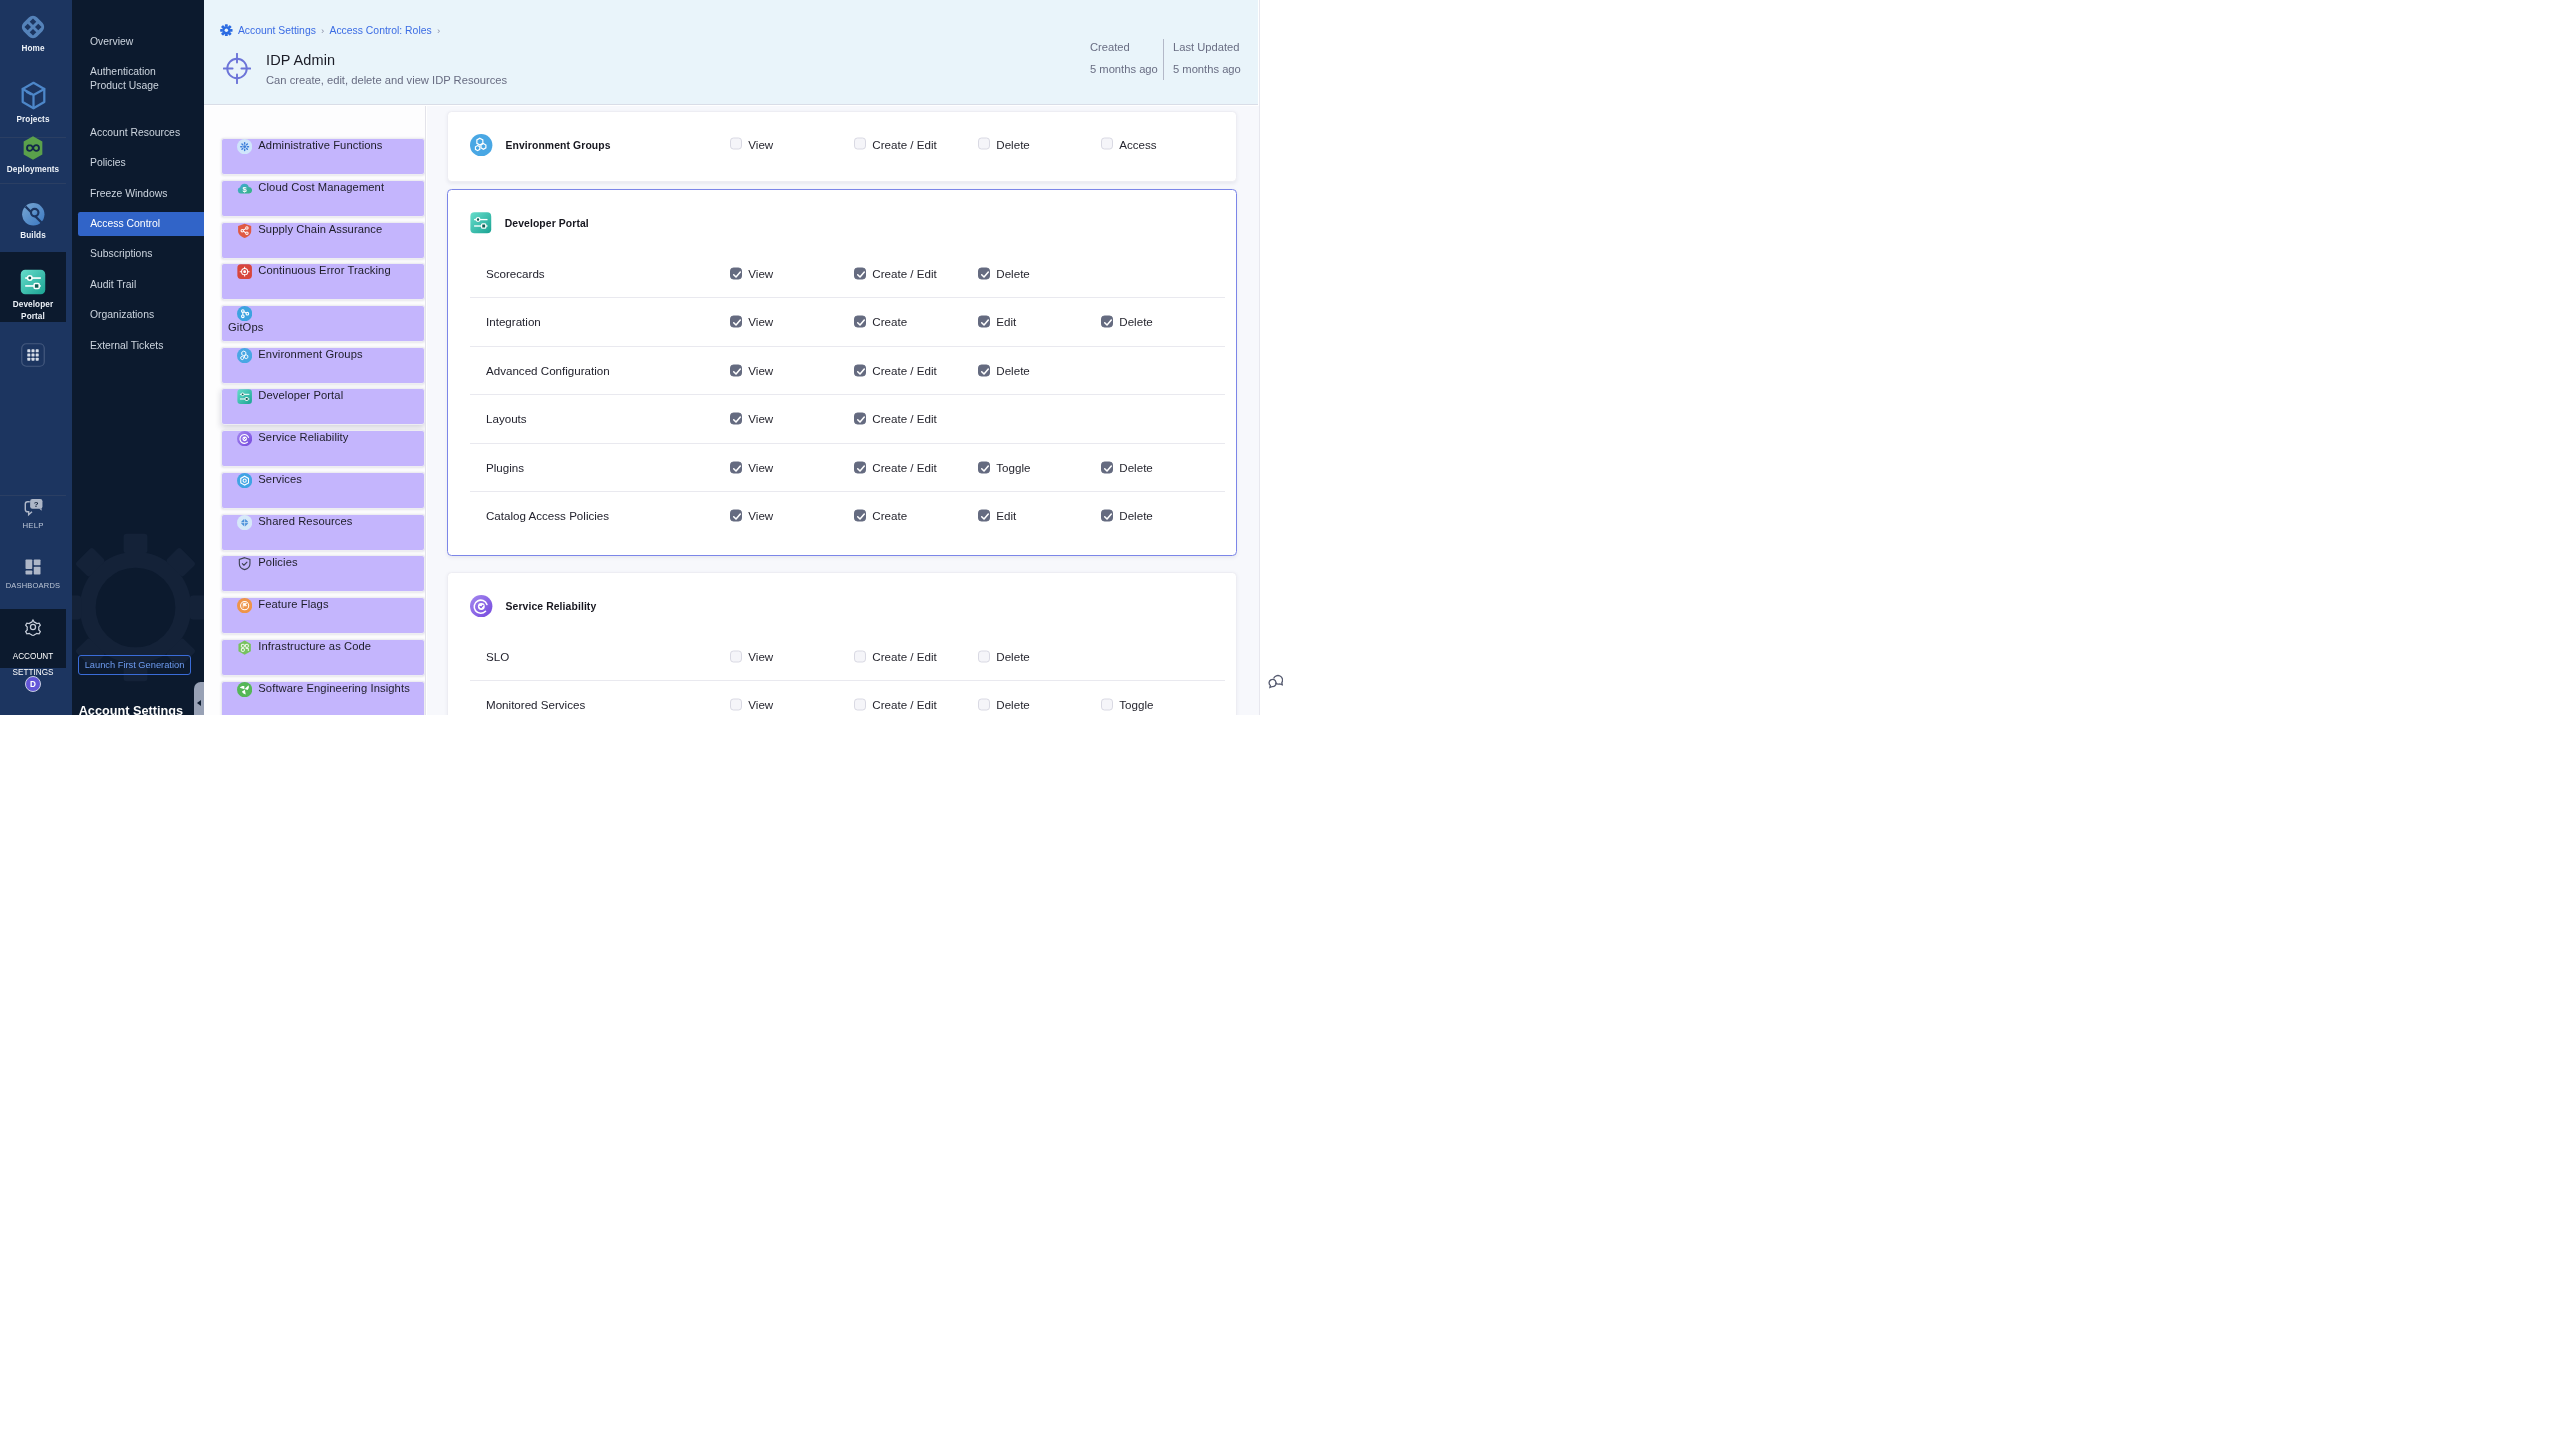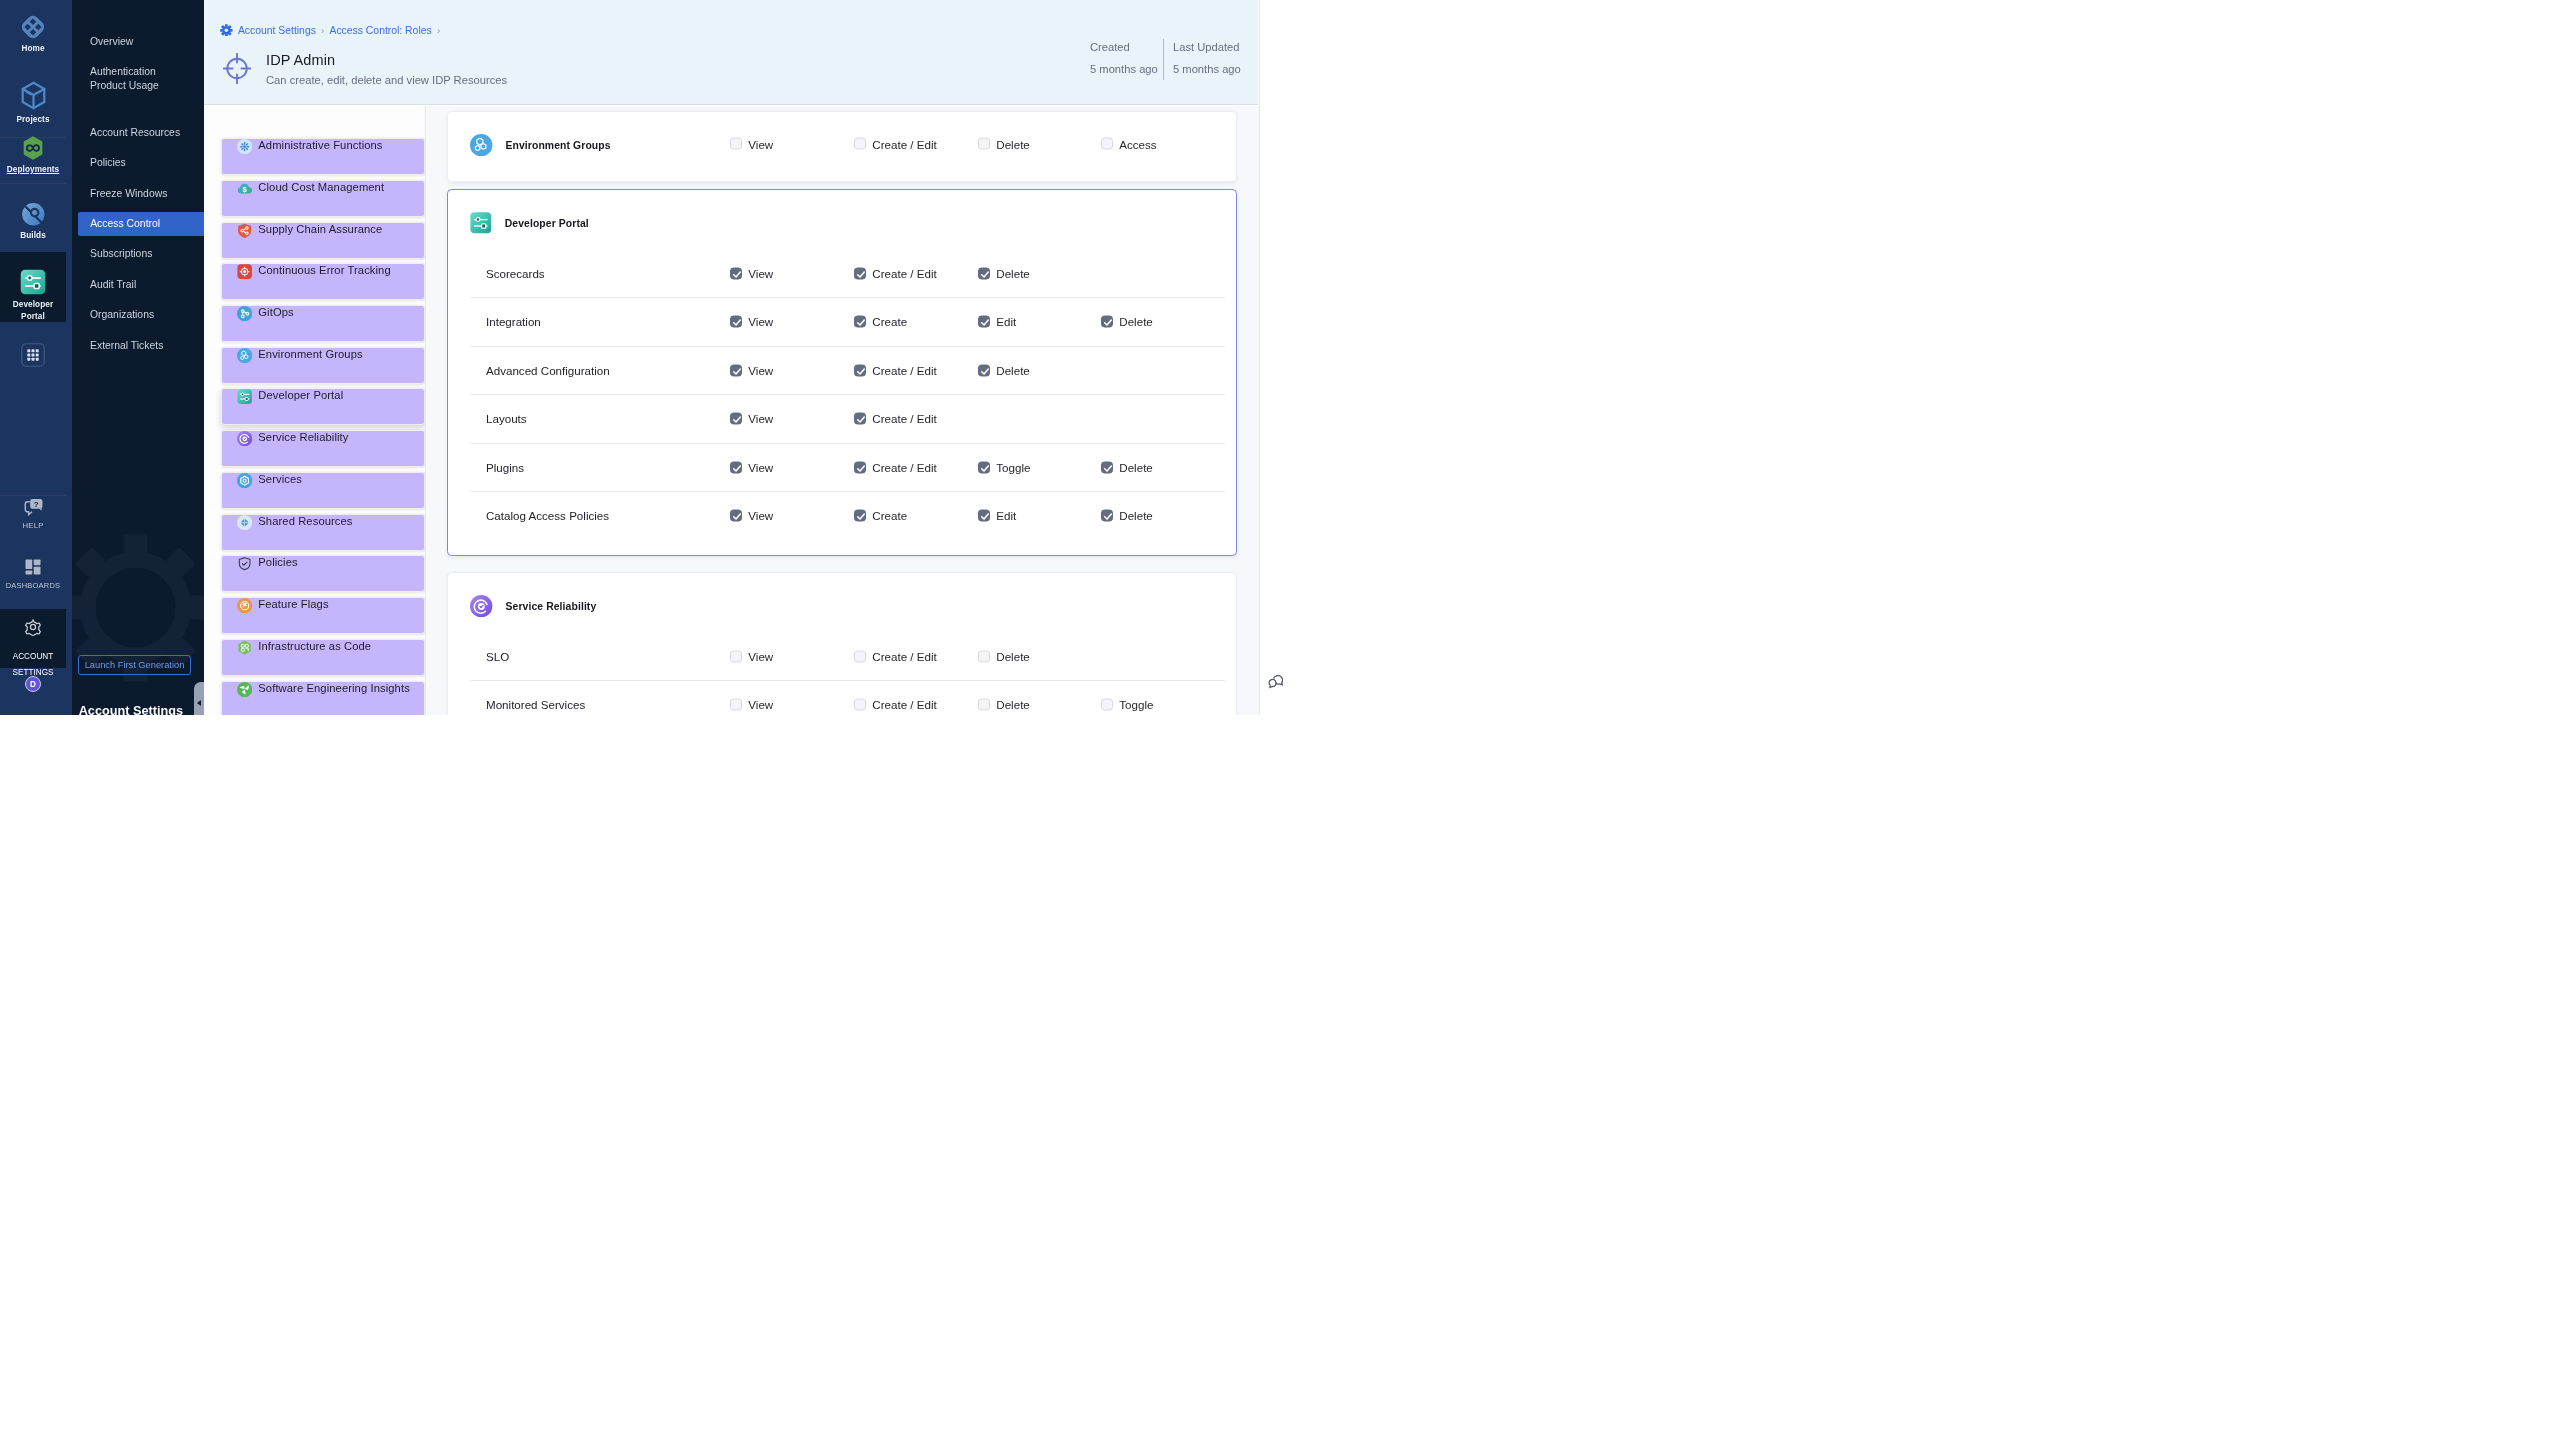--- a/index.html
+++ b/index.html
@@ -80,21 +80,21 @@
       <path d="M9.5 12.7 L13.5 15"></path>
     </svg>
     <div class="raillabel" style="margin-top:0.7px;">Projects</div>
   </div>
 
   <div class="railitem" style="top:135px;">
     <svg width="26" height="26" viewBox="0 0 32 32">
       <path d="M16 1.5 L27.5 8 L27.5 24 L16 30.5 L4.5 24 L4.5 8 Z" fill="#5aa14b"></path>
       <path d="M12 12.5 c-4.5 0 -4.5 7 0 7 c2.2 0 3.2 -1.6 4 -3.5 c0.8 -1.9 1.8 -3.5 4 -3.5 c4.5 0 4.5 7 0 7 c-2.2 0 -3.2 -1.6 -4 -3.5 c-0.8 -1.9 -1.8 -3.5 -4 -3.5 Z" fill="none" stroke="#13294a" stroke-width="2.3"></path>
     </svg>
-    <div class="raillabel" style="margin-top:0.7px;text-decoration:underline;">Deployments</div>
+    <div class="raillabel" style="margin-top:0.7px;">Deployments</div>
   </div>
 
   <div class="railitem" style="top:202px;">
     <svg width="24.6" height="24.6" viewBox="0 0 33 33">
       <defs>
           <linearGradient id="bldg" x1="0" y1="0" x2="1" y2="1">
         <stop offset="0" stop-color="#79a7d2"></stop>
             <stop offset="1" stop-color="#3a78c2"></stop>
       </linearGradient>
         </defs>
@@ -276,21 +276,21 @@
     <svg class="ric" viewBox="0 0 21 21">
         <rect x="0.5" y="0.5" width="20" height="20" rx="5" fill="#d8463c"></rect>
       <g stroke="#fff" stroke-width="1.4" fill="none">
           <circle cx="10.5" cy="10.5" r="4.2"></circle>
           <circle cx="10.5" cy="10.5" r="1.2" fill="#fff"></circle>
           <path d="M10.5 3.8 v3 M10.5 14.2 v3 M3.8 10.5 h3 M14.2 10.5 h3"></path>
         </g>
       </svg>
     <div class="rtx">Continuous Error Tracking</div>
   </div>
-  <div class="rescard" style="top:199px;">
+  <div class="rescard" style="top:199px;flex-direction:column;">
     <svg class="ric" viewBox="0 0 21 21">
         <circle cx="10.5" cy="10.5" r="10.5" fill="#3da3e0"></circle>
       <g stroke="#fff" stroke-width="1.5" fill="none">
           <circle cx="8" cy="6.9" r="1.8"></circle>
           <circle cx="8" cy="14.1" r="1.8"></circle>
           <circle cx="14.2" cy="10.5" r="1.8"></circle>
           <path d="M8 8.7 v3.6 M9.6 7.8 l3 1.8"></path>
         </g>
       </svg>
     <div class="rtx">GitOps</div>

